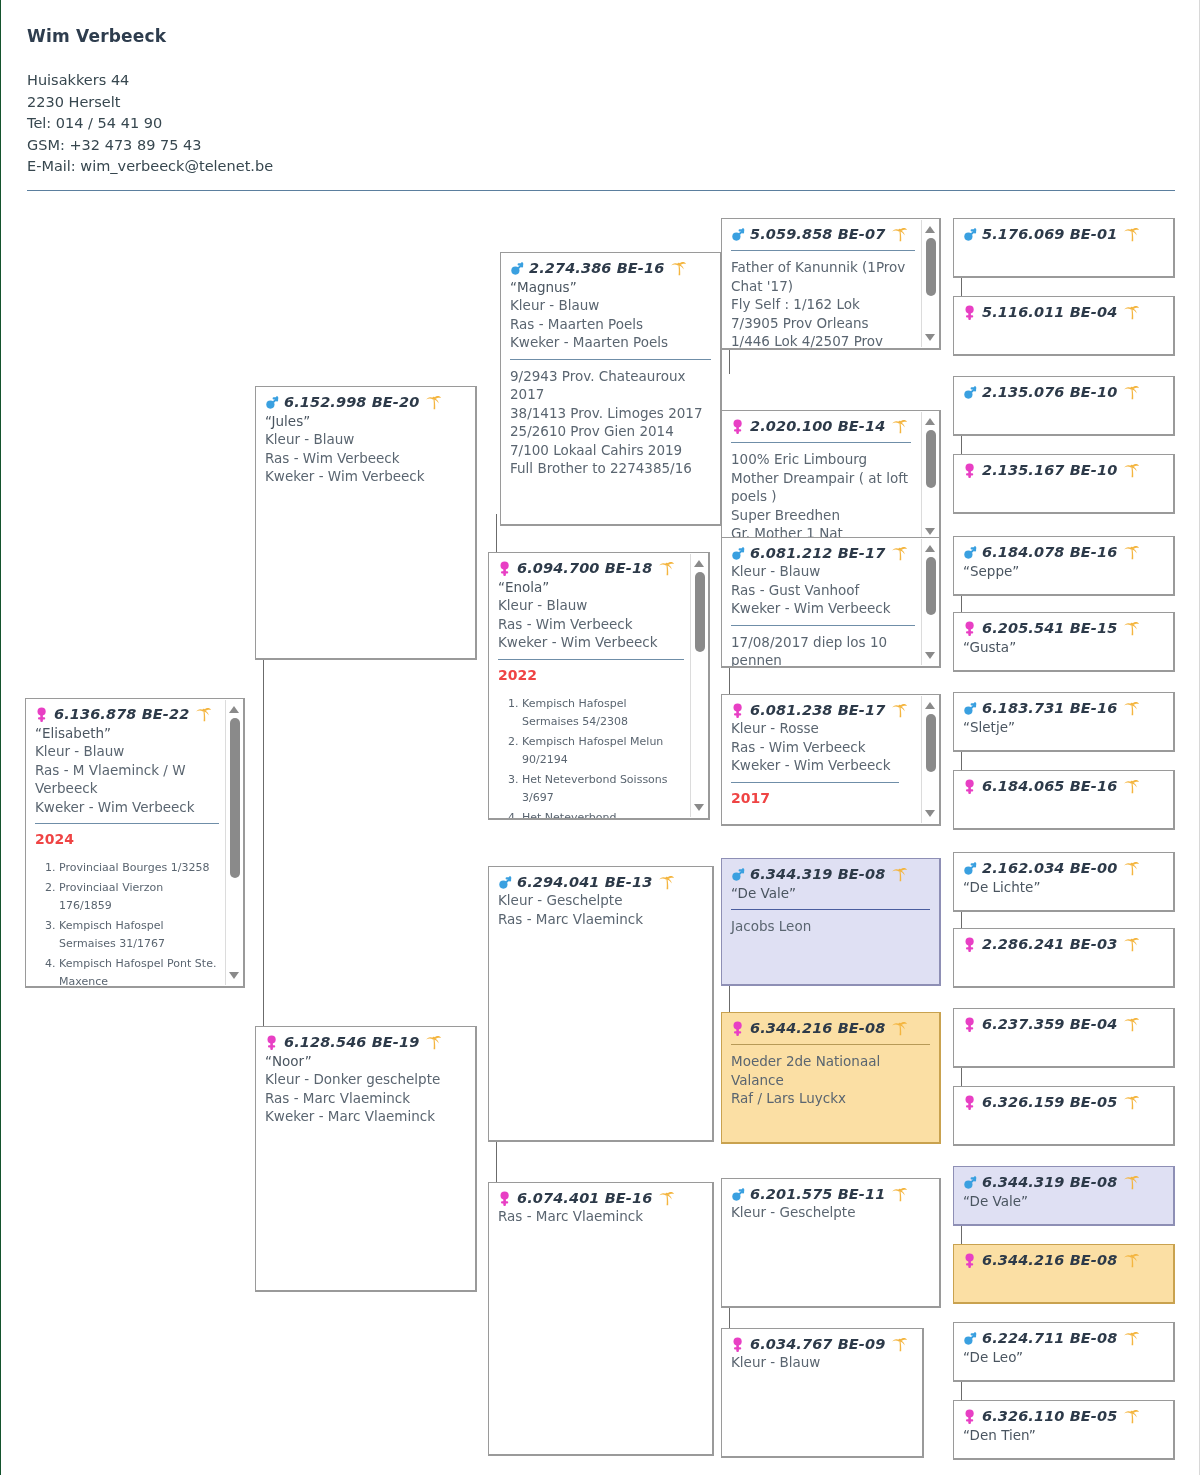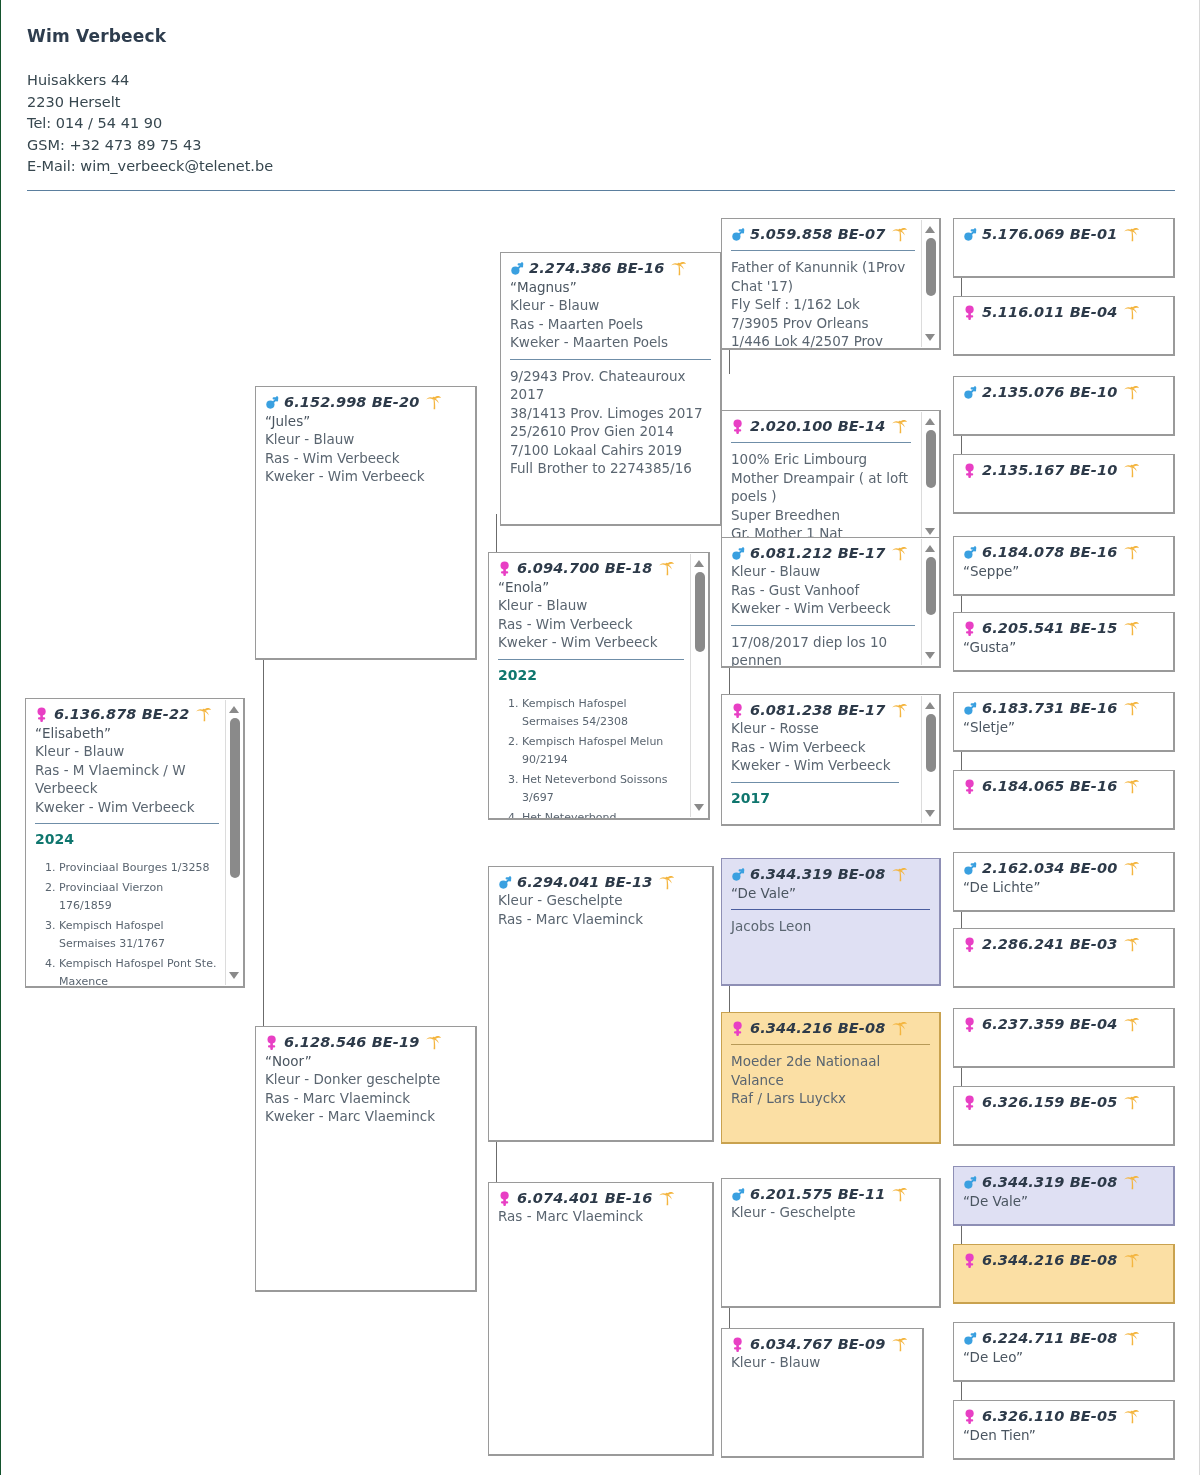--- a/index.html
+++ b/index.html
@@ -63,21 +63,21 @@
   .sex { width: 15px; height: 17px; flex: 0 0 15px; position: relative; }
   .sex svg { position: absolute; left: 0; top: 1px; }
   .palm { width: 17px; height: 17px; flex: 0 0 17px; margin-left: 2px; }
 
   .nickname { font-size: 13.5px; color: #4a5560; line-height: 18px; margin-top: 1px; }
   .attrs { font-size: 13.5px; color: #5a6570; line-height: 18.5px; margin-top: 0px; }
   .attrs div { white-space: nowrap; }
   .sep { border-top: 1px solid #6f8ea8; margin: 7px 0 7px 0; }
   .sep.amber-sep { border-top-color: #b79a57; }
   .sep.blue-sep  { border-top-color: #4a5d9e; }
-  .year { font-size: 14px; font-weight: bold; color: #0f766e; margin-bottom: 12px; }
+  .year { font-size: 14px; font-weight: bold; color: #ef4444; margin-bottom: 12px; }
   .notes { font-size: 13.5px; color: #5a6570; line-height: 18.5px; }
   .notes div { white-space: normal; }
   .olist { font-size: 11px; color: #5a6570; line-height: 18.5px;
            margin: 0; padding-left: 24px; }
   .olist li { margin-bottom: 1px; }
 
   
   .sbar {
     position: absolute; right: 1px; top: 1px;
     width: 17px; bottom: 1px;

